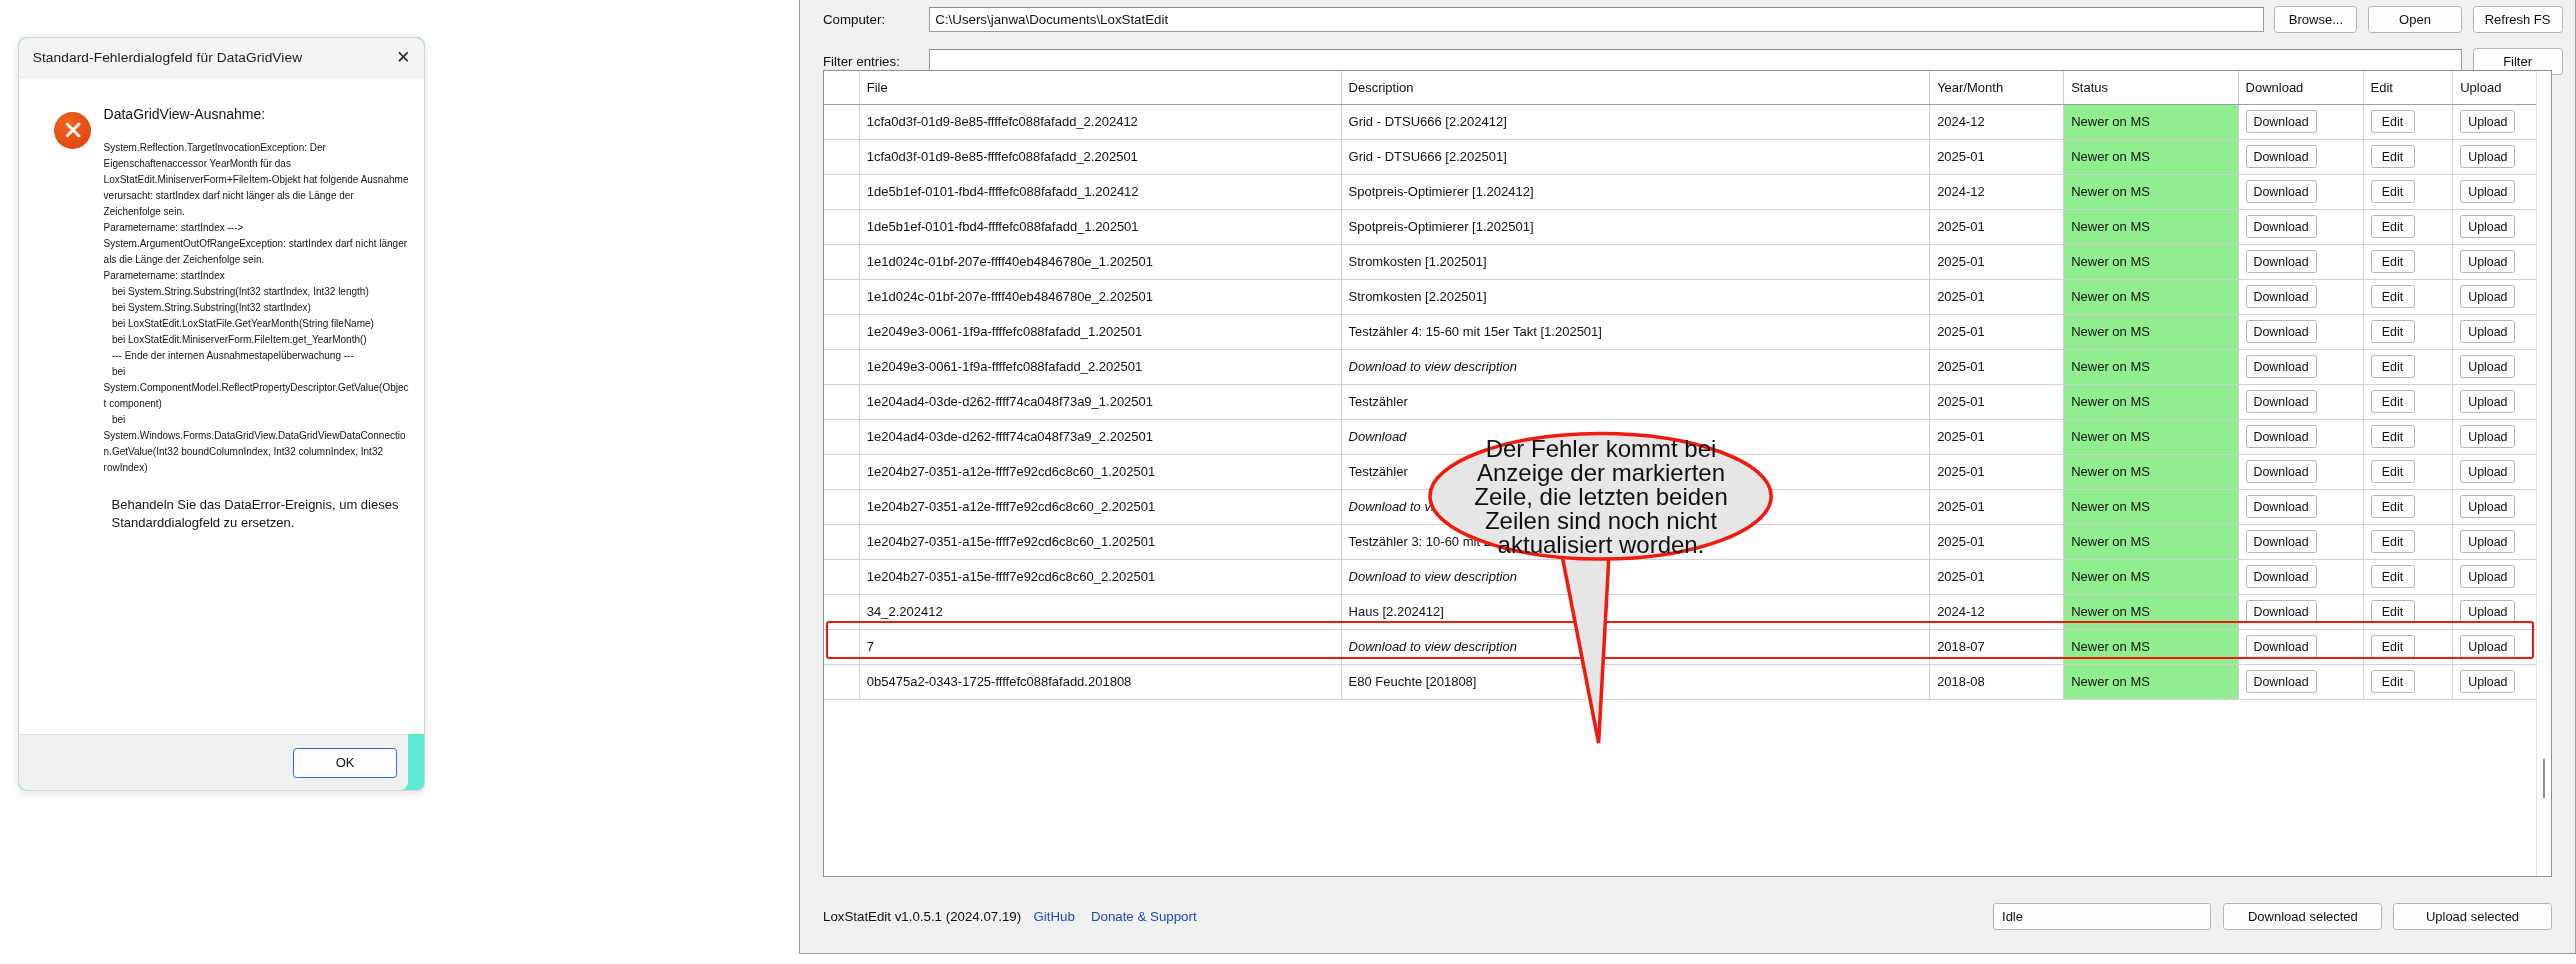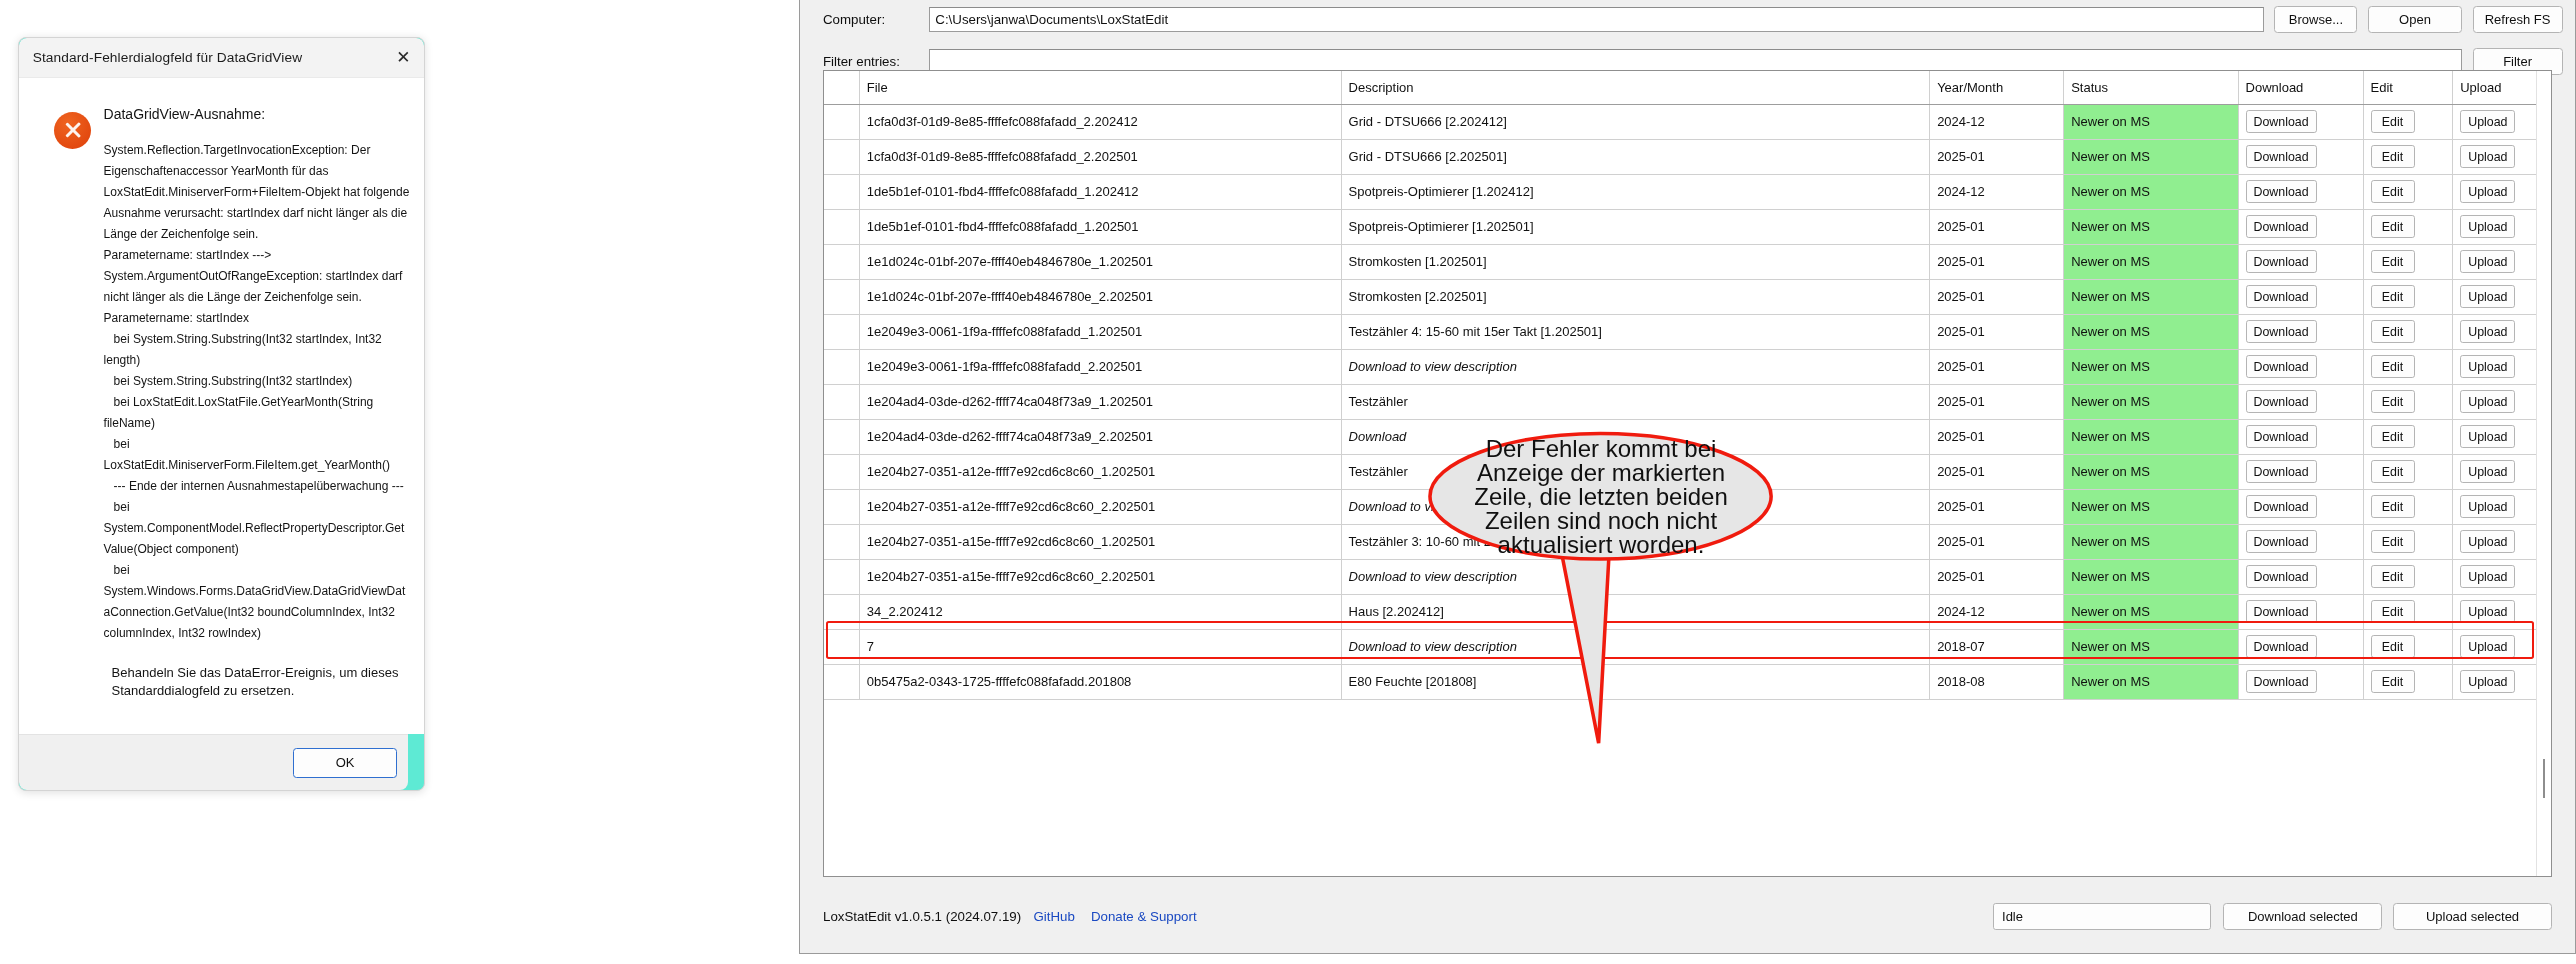--- a/index.html
+++ b/index.html
@@ -58,21 +58,21 @@
     width:18.6px; height:3px; background:#fdf4ef; border-radius:0.9px;
   }
   .err-icon::before { transform: translate(-50%,-50%) rotate(45deg); }
   .err-icon::after  { transform: translate(-50%,-50%) rotate(-45deg); }
   .err-text-col { flex:1 1 auto; min-width:0; padding-top:8.9px; }
   .err-heading {
     font-size:14px; color:#141414; margin:0 0 17.7px 0;
     font-family:"Liberation Sans", sans-serif;
   }
   .err-trace {
-    font-size:12px; line-height:21px; color:#141414;
+    font-size:10px; line-height:16px; color:#141414;
     white-space:pre-wrap; word-break:break-word;
     font-family:"Liberation Sans", sans-serif;
     margin:0 0 19.5px 0;
   }
   .err-footnote {
     font-size:13px; line-height:18px; color:#141414;
     font-family:"Liberation Sans", sans-serif; margin:8px;
   }
   .dialog-footer {
     position:absolute; left:0; right:16px; bottom:0; height:56px;

